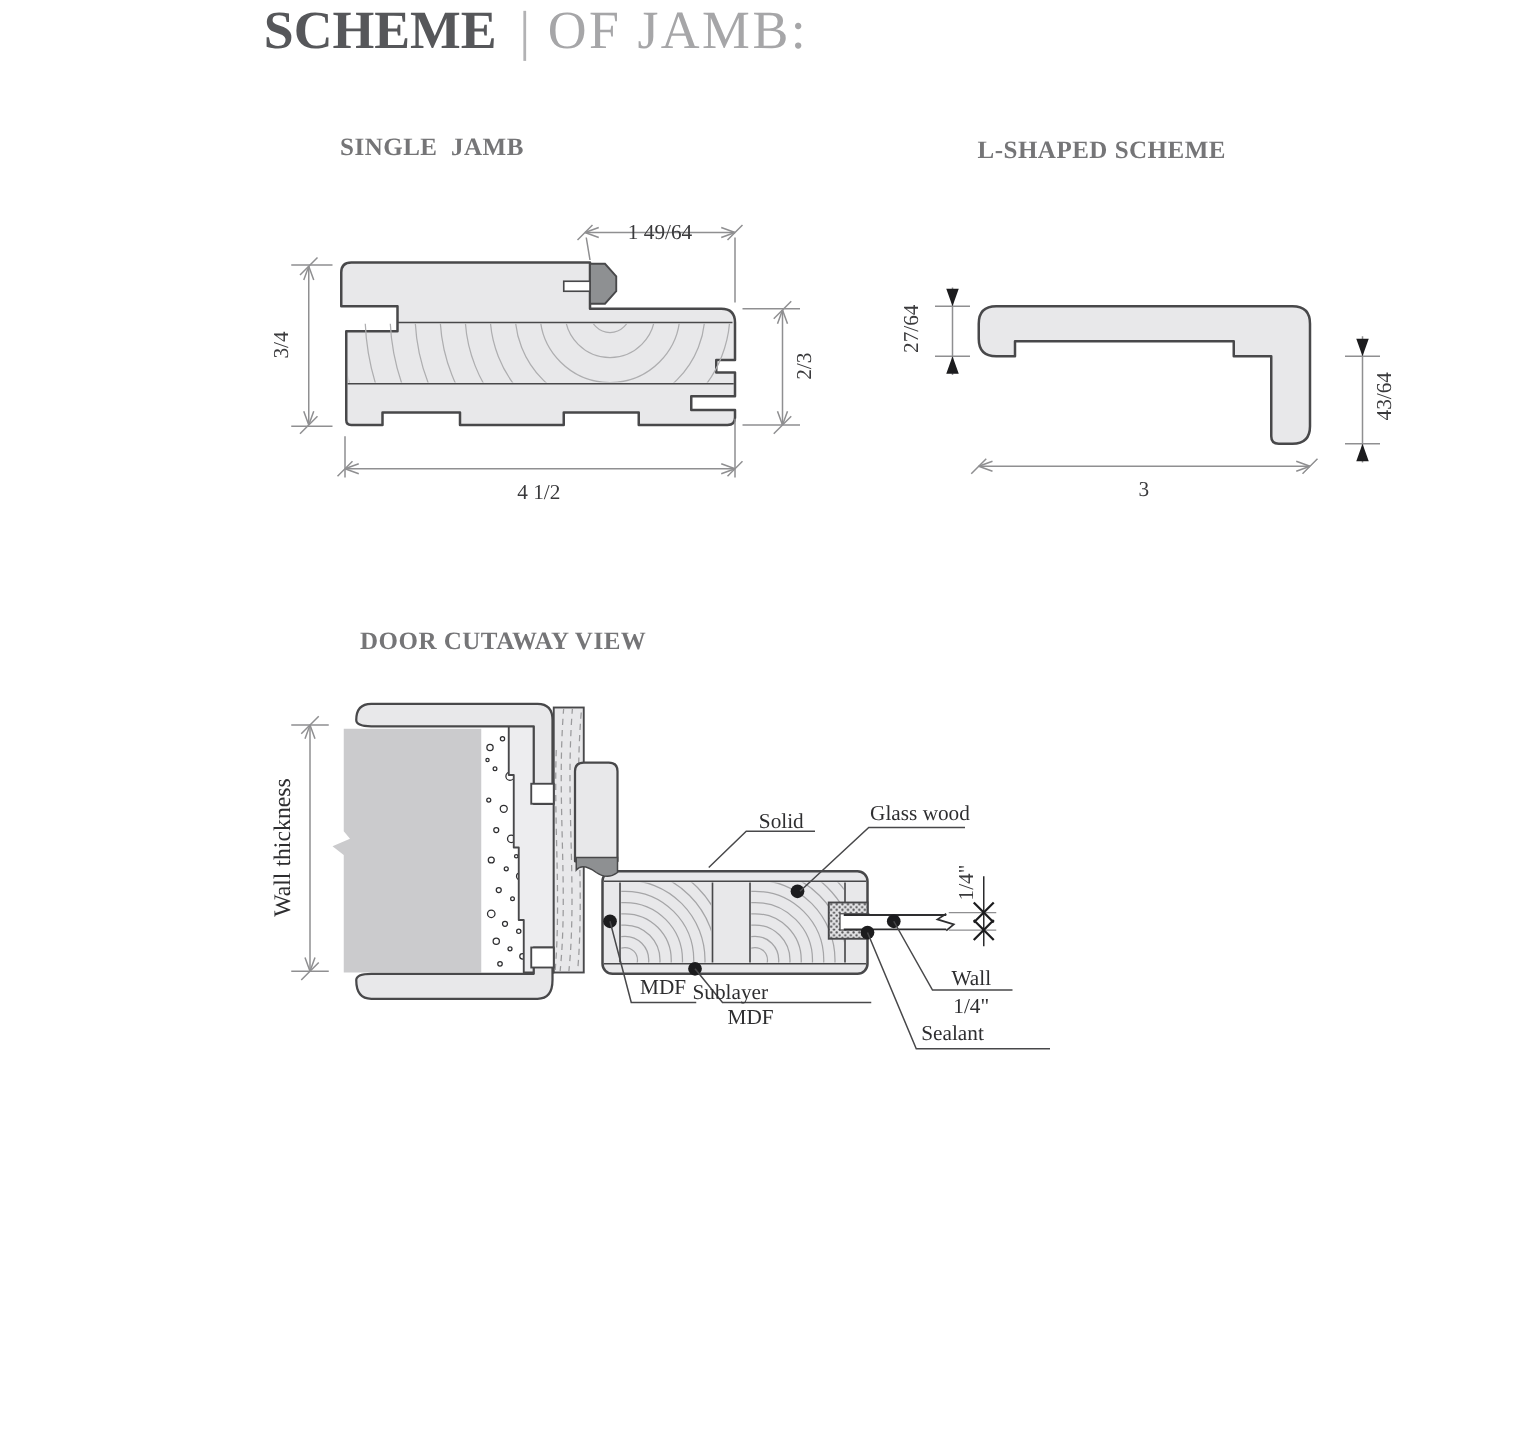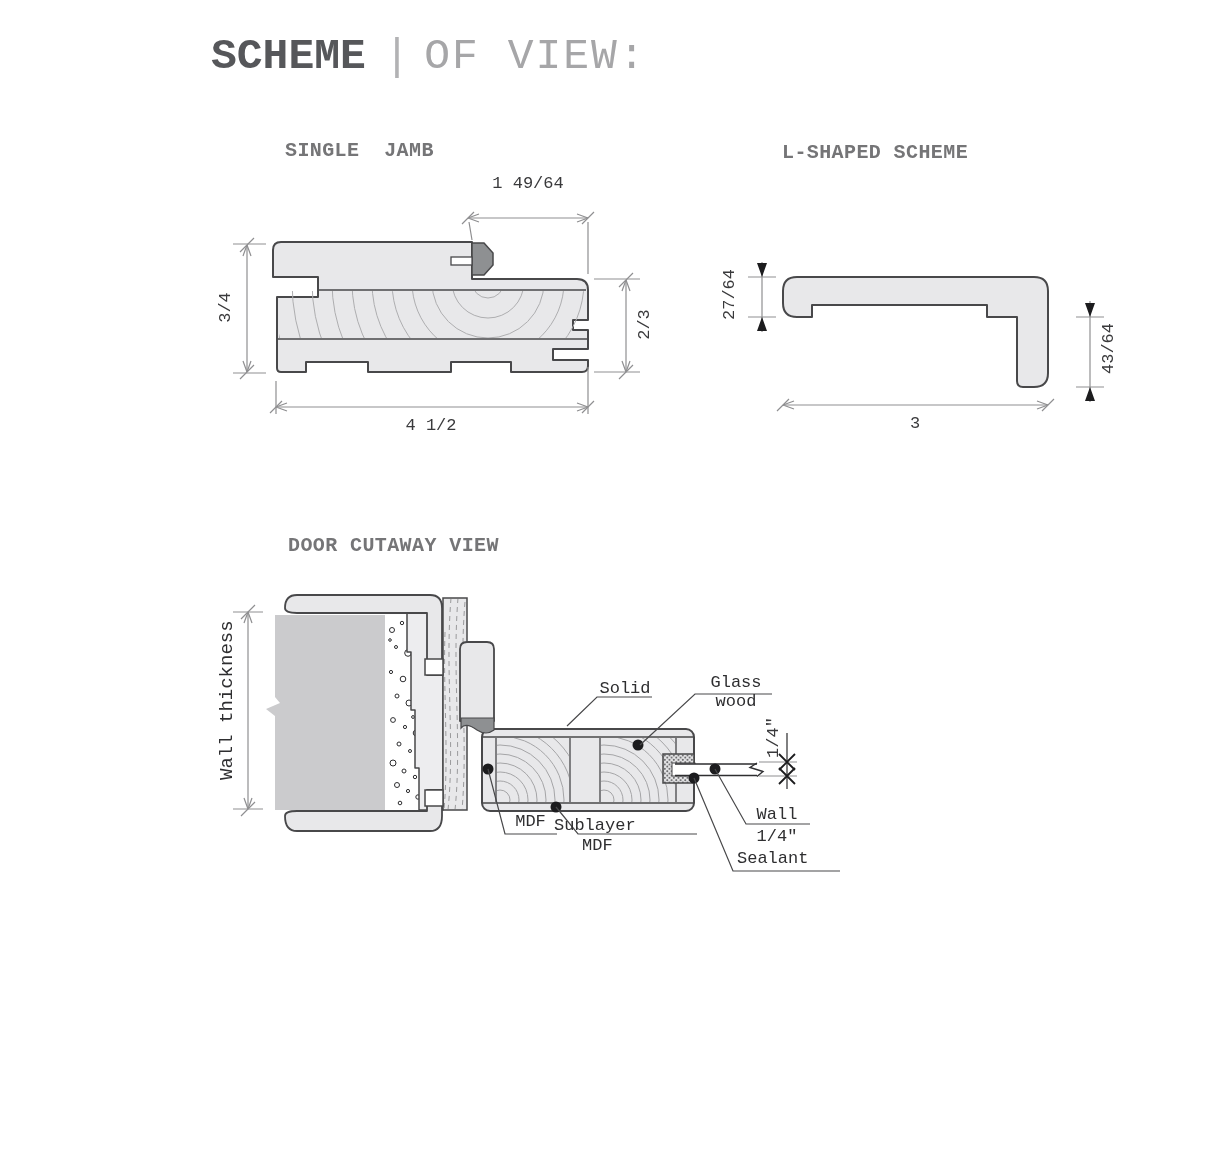--- a/index.html
+++ b/index.html
@@ -1,17 +1,17 @@
 <!DOCTYPE html>
 <html><head>
 <meta charset="utf-8">
 <style>
   html,body{margin:0;padding:0;background:#ffffff;}
   #stage{position:relative;width:1214px;height:918px;background:#fff;overflow:hidden;
-         font-family:Liberation Mono, monospace;margin-top:32px;}
+         font-family:Liberation Serif, serif;}
   svg{position:absolute;left:0;top:0;}
   .abs{position:absolute;}
   .title-row{position:absolute;left:211px;top:0px;display:flex;align-items:flex-start;}
   .title-main{font-size:43px;line-height:50px;font-weight:700;color:#56575a;letter-spacing:0px;}
   .title-sep{font-size:44px;line-height:50px;font-weight:100;color:#b2b2b4;margin:0 14px 0 18px;}
   .title-sub{font-size:43px;line-height:50px;font-weight:300;color:#a6a6a8;letter-spacing:2px;}
   .heading{font-size:20px;font-weight:700;color:#757577;letter-spacing:0.4px;white-space:pre;}
   .dim{font-size:17px;color:#3a3a3c;text-align:center;}
   .lbl{font-size:17px;color:#2e2e30;}
   .ctr{text-align:center;}
@@ -236,28 +236,28 @@
       <path d="M556,775 L578,802 L697,802"></path>
       <path d="M715,737 L746,792 L810,792"></path>
       <path d="M694,746 L733,839 L840,839"></path>
     </g>
   </g>
 </svg>
 
 <div class="title-row">
   <span class="title-main">SCHEME</span>
   <span class="title-sep">|</span>
-  <span class="title-sub">OF VIEW:</span>
+  <span class="title-sub">OF JAMB:</span>
 </div>
 
-<div class="abs heading" style="left:285px;top:107px;">SINGLE  JAMB</div>
+<div class="abs heading" style="left:272px;top:107px;">SINGLE  JAMB</div>
 <div class="abs heading" style="left:782px;top:109px;">L-SHAPED SCHEME</div>
 <div class="abs heading" style="left:288px;top:502px;">DOOR CUTAWAY VIEW</div>
 
-<div class="abs dim" style="left:468px;top:142px;width:120px;">1 49/64</div>
+<div class="abs dim" style="left:468px;top:176px;width:120px;">1 49/64</div>
 <div class="abs dim vlabel" style="left:195px;top:266px;width:60px;">3/4</div>
 <div class="abs dim vlabel" style="left:614px;top:283px;width:60px;">2/3</div>
 <div class="abs dim" style="left:371px;top:384px;width:120px;">4 1/2</div>
 
 <div class="abs dim vlabel" style="left:694px;top:253px;width:70px;">27/64</div>
 <div class="abs dim vlabel" style="left:1073px;top:307px;width:70px;">43/64</div>
 <div class="abs dim" style="left:855px;top:382px;width:120px;">3</div>
 
 <div class="abs lbl vlabel" style="left:157px;top:667px;width:140px;font-size:19px;">Wall thickness</div>
 <div class="abs dim vlabel" style="left:748px;top:696px;width:50px;">1/4"</div>

